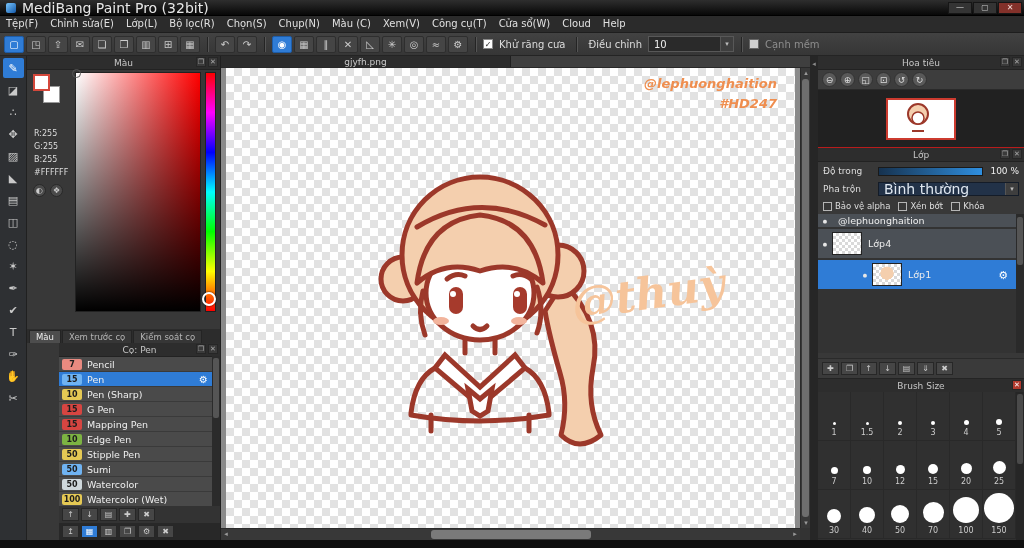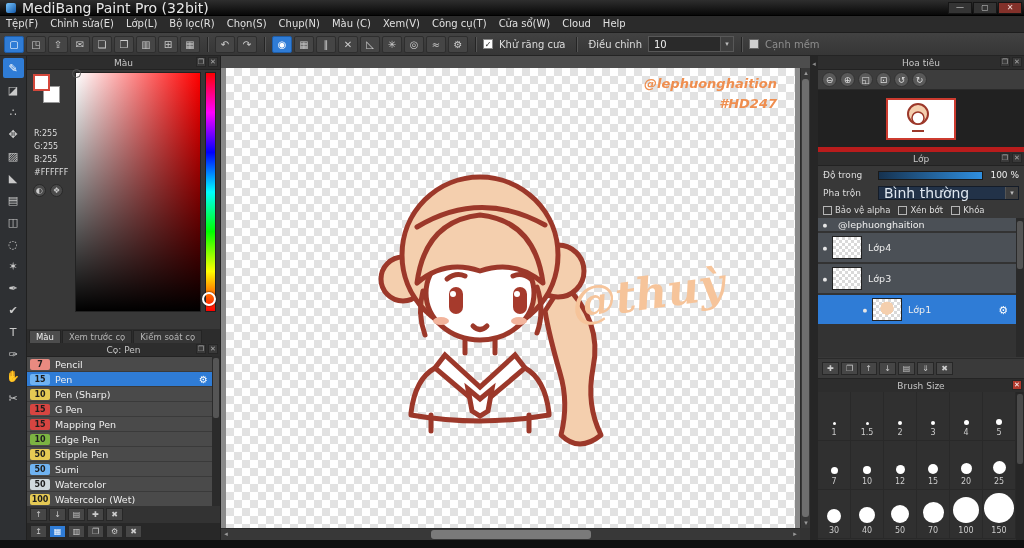--- a/index.html
+++ b/index.html
@@ -54,21 +54,21 @@
   .round-row{position:absolute;left:6px;top:128px;display:flex;gap:4px;}
   .round-btn{width:13px;height:13px;border-radius:50%;background:#4a4a4a;border:1px solid #292929;color:#ccc;font-size:8px;display:flex;align-items:center;justify-content:center;box-sizing:border-box;}
   .sv-box{position:absolute;left:48px;top:16px;width:126px;height:240px;background:linear-gradient(to bottom,rgba(0,0,0,0),#000),linear-gradient(to right,#fff,#f00);border:1px solid #222;box-sizing:border-box;}
   .sv-ring{position:absolute;left:45px;top:13px;width:9px;height:9px;border:1.5px solid #555;border-radius:50%;z-index:3;box-sizing:border-box;}
   .hue-bar{position:absolute;left:178px;top:16px;width:11px;height:240px;background:linear-gradient(to bottom,#f00,#f0f,#00f,#0ff,#0f0,#ff0,#f00);border:1px solid #222;box-sizing:border-box;}
   .hue-ring{position:absolute;left:175px;top:236px;width:14px;height:14px;border:2px solid #fff;border-radius:50%;box-shadow:0 0 2px #000;box-sizing:border-box;z-index:3;}
   .color-tabs{position:absolute;left:0;right:0;bottom:0;height:14px;background:#2c2c2c;display:flex;align-items:flex-end;padding-left:2px;gap:1px;}
   .ctab{font-size:8.5px;color:#b5b5b5;background:#363636;border:1px solid #242424;border-bottom:none;padding:0 6px;height:12px;line-height:12px;white-space:nowrap;}
   .ctab.active{background:#4d4d4d;color:#eee;}
 
-  .brush-panel{position:relative;height:197px;}
+  .brush-panel{position:relative;height:197px;margin-left:32px;}
   .brush-list{margin-right:8px;background:#454545;}
   .brush-row{height:14px;display:flex;align-items:center;background:#4a4a4a;border-bottom:1px solid #3a3a3a;padding-left:3px;box-sizing:content-box;}
   .brush-row.sel{background:var(--accent,#2f7cd6);}
   .badge{width:20px;height:11px;border-radius:2px;font-size:8px;color:#1d1d1d;display:flex;align-items:center;justify-content:center;margin-right:5px;font-weight:bold;flex:0 0 auto;}
   .bname{font-size:9.5px;color:#eee;flex:1;white-space:nowrap;overflow:hidden;}
   .gear{color:#fff;font-size:10px;margin-right:4px;}
   .bp-scroll{position:absolute;right:0;top:13px;width:8px;height:150px;background:#2b2b2b;}
   .bp-scroll .sb-thumb{position:absolute;left:1px;right:1px;top:2px;height:60px;background:#555;border-radius:2px;}
   .brush-footer{position:absolute;left:0;right:0;bottom:17px;height:17px;background:#333;display:flex;gap:2px;padding:0 3px;align-items:center;}
   .dock-row{position:absolute;left:0;right:0;bottom:0;height:17px;background:#282828;display:flex;gap:2px;padding:0 3px;align-items:center;}
@@ -104,21 +104,21 @@
   .split-arrow{color:#8a8a8a;font-size:7px;margin-top:4px;}
 
   
   .right-col{position:absolute;left:818px;right:0;top:56px;bottom:8px;background:#383838;}
   .nav-panel{position:relative;height:91px;}
   .nav-toolbar{height:20px;background:#3d3d3d;display:flex;align-items:center;gap:3px;padding:0 4px;border-bottom:1px solid #2a2a2a;box-sizing:border-box;}
   .nav-btn{width:15px;height:15px;border-radius:50%;background:#595959;border:1px solid #323232;color:#ddd;font-size:9px;display:flex;align-items:center;justify-content:center;box-sizing:border-box;}
   .nav-thumb-area{height:58px;background:#212121;display:flex;align-items:center;justify-content:center;}
   .nav-thumb{width:70px;height:42px;background:#fff;border:2px solid #cc3b2f;display:flex;align-items:center;justify-content:center;box-sizing:border-box;}
 
-  .layer-panel{position:relative;height:231px;border-top:5px solid #b91c1c;box-sizing:border-box;}
+  .layer-panel{position:relative;height:231px;border-top:1px solid #b91c1c;box-sizing:border-box;}
   .lp-row{display:flex;align-items:center;padding:0 5px;height:18px;}
   .lp-label{width:55px;font-size:9px;color:#ddd;white-space:nowrap;}
   .slider{flex:1;height:9px;background:linear-gradient(to right,#16324f,#2f8fe0);border:1px solid #1a1a1a;box-sizing:border-box;}
   .lp-val{width:36px;text-align:right;font-size:9px;color:#eee;}
   .blend-dd{flex:1;height:14px;background:#223248;border:1px solid #141c28;display:flex;align-items:center;box-sizing:border-box;}
   .blend-dd .dd-val{font-size:14px;color:#dfe7f0;}
   .chk-row{display:flex;align-items:center;gap:3px;padding:0 5px;height:16px;}
   .chk{width:9px;height:9px;border:1px solid #b5b5b5;background:transparent;flex:0 0 auto;box-sizing:border-box;}
   .chk-label{font-size:8.5px;color:#ddd;margin-right:5px;white-space:nowrap;}
   .layer-list{margin-right:8px;height:139px;background:#333;overflow:hidden;}
@@ -338,20 +338,23 @@
           <div class="sm-btn accent">▦</div>
           <div class="sm-btn">▥</div>
           <div class="sm-btn">❐</div>
           <div class="sm-btn">⚙</div>
           <div class="sm-btn">✖</div>
         </div>
     </div>
   </div>
 
   <div class="canvas-wrap">
+    <div class="tabstrip">
+      <div class="canvas-tab">gjyfh.png</div>
+    </div>
     <div class="viewport">
       <div class="canvas">
         <div class="watermark">
           <div>@lephuonghaition</div>
           <div>#HD247</div>
         </div>
         <svg class="drawing" width="250" height="300" viewBox="0 0 250 300">
           <path class="hair" d="M198 120 Q238 158 228 205 Q221 242 236 272 Q214 290 196 272 Q204 240 195 210 Q184 172 180 148 Z"></path>
           <circle class="hair" cx="193" cy="108" r="26"></circle>
           <circle class="hair" cx="38" cy="116" r="22"></circle>
@@ -458,25 +461,20 @@
       <div class="layer-list">
           <div class="layer-row partial">
             <span class="eye-strip">●</span>
             <span class="lname">@lephuonghaition</span>
           </div>
           <div class="layer-row">
             <span class="eye-strip">●</span>
             <div class="lthumb"></div>
             <span class="lname">Lớp4</span>
           </div>
-          <div class="layer-row">
-            <span class="eye-strip">●</span>
-            <div class="lthumb"></div>
-            <span class="lname">Lớp3</span>
-          </div>
           <div class="layer-row sel">
             <span class="eye-strip">●</span>
             <div class="lthumb art"></div>
             <span class="lname">Lớp1</span>
             <span class="gear" style="color:#fff">⚙</span>
           </div>
         </div>
       <div class="lp-scroll">
           <div class="sb-thumb"></div>
         </div>

